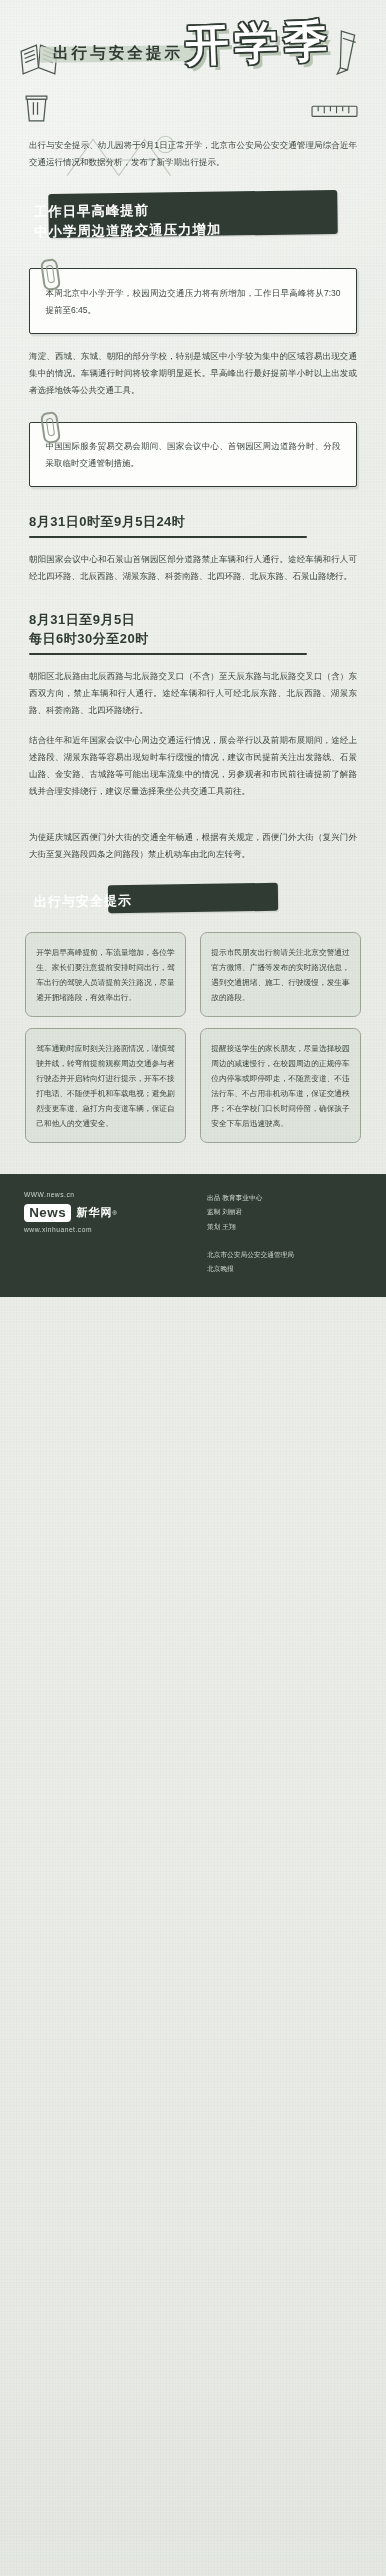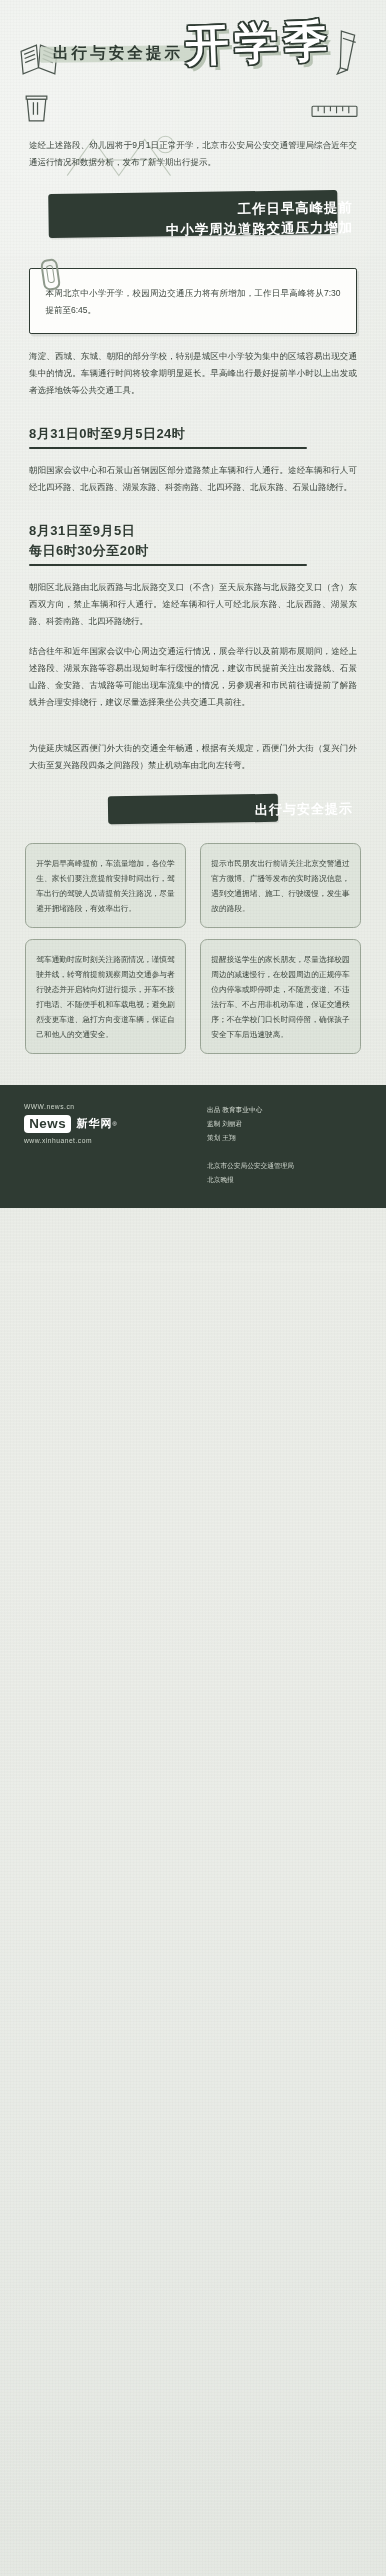--- a/index.html
+++ b/index.html
@@ -66,21 +66,21 @@
 
   
   .intro{
     margin:9.3px 29px 0 29px;
     font-size:8.5px;line-height:2.0;color:#3a443c;text-align:justify;
     position:relative;z-index:2;
   }
 
   
   .banner{
-    position:relative;margin:24px auto 0 auto;width:319px;text-align:right;
+    position:relative;margin:24px auto 0 auto;width:319px;text-align:left;
   }
   .banner .brushbg{
     position:absolute;left:50%;transform:translateX(-50%) rotate(-.8deg);
     top:-3.1px;width:289px;height:44px;background:#2f3b33;border-radius:3.1px;
     box-shadow:1px 1.5px 0 rgba(0,0,0,.08);
   }
   .banner.small .brushbg{height:28px;width:170px;}
   .banner .btxt{
     position:relative;z-index:2;color:#fff;font-weight:700;
     font-size:13.4px;line-height:1.45;letter-spacing:1px;padding:5.2px 0 6.2px;
@@ -220,38 +220,42 @@
           <path d="M10 90 L60 20 L110 90 L160 20 L210 90"></path>
           <path d="M30 60 L190 60"></path>
           <circle cx="200" cy="30" r="16"></circle>
         </g>
       </svg>
     </div>
   </div>
 
   <div style="height:62px"></div>
 
-  <div class="intro">途经上述路段、幼儿园将于9月1日正常开学，北京市公安局公安交通管理局综合近年交通运行情况和数据分析，发布了新学期出行提示。</div>
+  <div class="intro">出行与安全提示、幼儿园将于9月1日正常开学，北京市公安局公安交通管理局综合近年交通运行情况和数据分析，发布了新学期出行提示。</div>
 
   <div class="banner">
     <span class="brushbg"></span>
     <div class="btxt">
       <div>工作日早高峰提前</div>
       <div>中小学周边道路交通压力增加</div>
     </div>
   </div>
 
   <div class="card">
     <span class="clip"></span>
     <span>本周北京中小学开学，校园周边交通压力将有所增加，工作日早高峰将从7:30提前至6:45。</span>
   </div>
 
   <div class="para">海淀、西城、东城、朝阳的部分学校，特别是城区中小学较为集中的区域容易出现交通集中的情况。车辆通行时间将较拿期明显延长。早高峰出行最好提前半小时以上出发或者选择地铁等公共交通工具。</div>
 
 
+  <div class="card">
+    <span class="clip"></span>
+    <span>中国国际服务贸易交易会期间、国家会议中心、首钢园区周边道路分时、分段采取临时交通管制措施。</span>
+  </div>
 
   <div class="dateblock">
     <div class="dateline">8月31日0时至9月5日24时</div>
     <div class="rule"></div>
   </div>
   <div class="para">朝阳国家会议中心和石景山首钢园区部分道路禁止车辆和行人通行。途经车辆和行人可经北四环路、北辰西路、湖景东路、科荟南路、北四环路、北辰东路、石景山路绕行。</div>
 
   <div class="dateblock">
     <div class="dateline">8月31日至9月5日</div>
     <div class="dateline">每日6时30分至20时</div>

